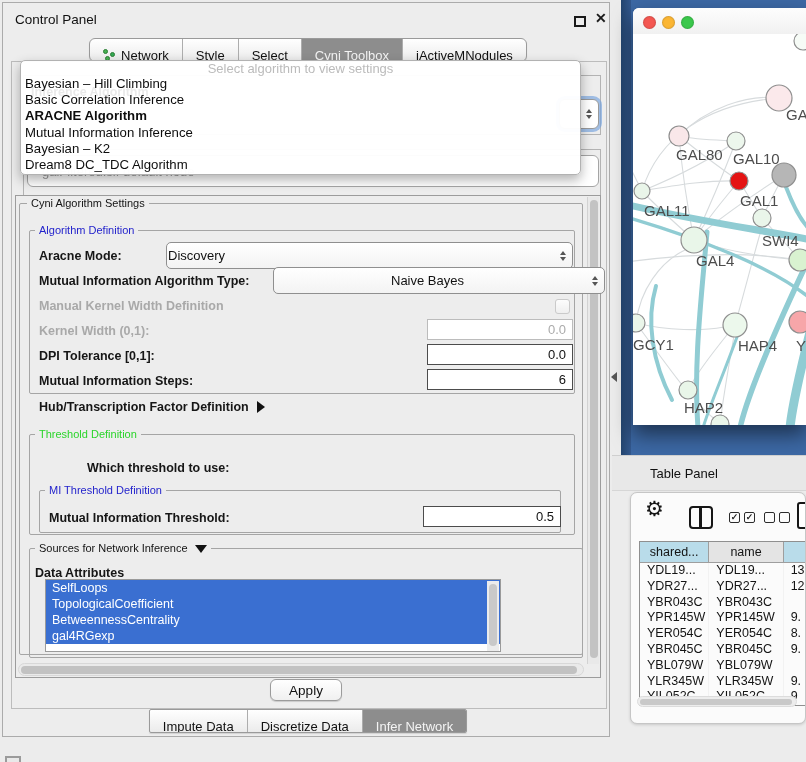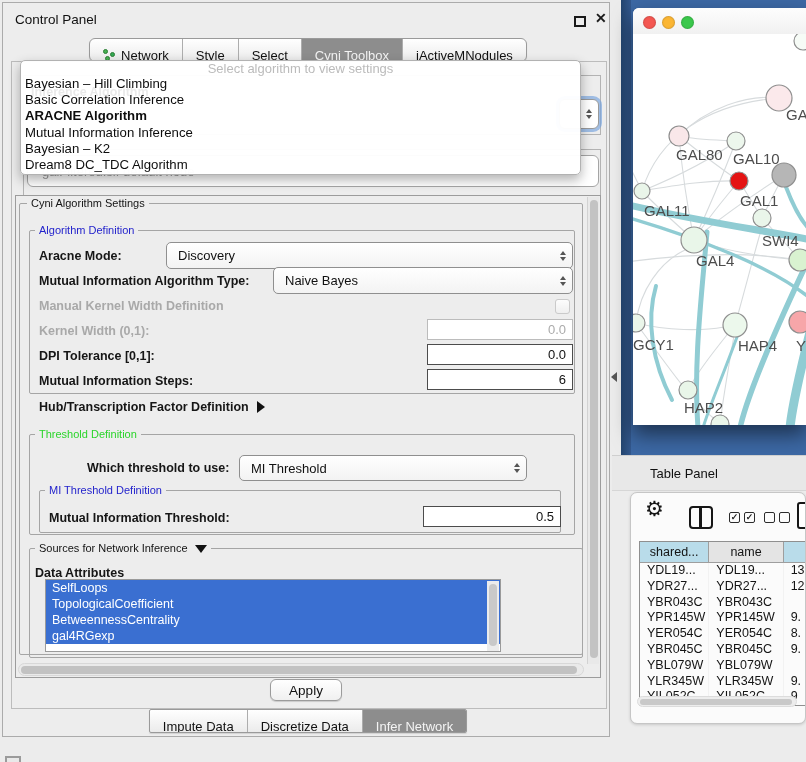--- a/index.html
+++ b/index.html
@@ -59,21 +59,21 @@
   .hscroll-outer .thumb{position:absolute;left:2px;top:1.5px;width:556px;height:8px;background:#c2c2c2;border-radius:4px;}
 
   .group{border:1px solid #a5a5a5;border-radius:2px;background:transparent;}
   .gtitle{position:absolute;background:#ededed;padding:0 4px;font-size:11px;line-height:14px;white-space:nowrap;}
   .t-black{color:#141414;} .t-blue{color:#2323cc;} .t-green{color:#2bd52b;}
 
   .lbl{position:absolute;font-size:12.5px;font-weight:bold;color:#161616;white-space:nowrap;}
   .lbl.dis{color:#a9a9a9;}
 
   .combo{position:absolute;background:linear-gradient(#ffffff,#f3f3f3);border:1px solid #8f8f8f;
-    border-radius:5px;font-size:13px;color:#111;display:flex;align-items:center;padding:0 24px 0 11px;}
+    border-radius:5px;font-size:13px;color:#111;display:flex;align-items:center;padding:0 24px 0 1px;}
   .stepper{position:absolute;right:6px;top:50%;transform:translateY(-50%);display:flex;flex-direction:column;gap:2px;}
   .tri-up{width:0;height:0;border-left:3.5px solid transparent;border-right:3.5px solid transparent;border-bottom:4.5px solid #555;}
   .tri-dn{width:0;height:0;border-left:3.5px solid transparent;border-right:3.5px solid transparent;border-top:4.5px solid #555;}
 
   .tfield{position:absolute;background:#fff;border:1px solid #4c4c4c;font-size:13px;color:#111;
     display:flex;align-items:center;justify-content:flex-end;padding:0 6px;}
   .tfield.dis{border-color:#bcbcbc;color:#ababab;}
 
   .cbox{position:absolute;width:15px;height:15px;border:1px solid #cacaca;border-radius:3px;
     background:linear-gradient(#fdfdfd,#efefef);}
@@ -202,21 +202,21 @@
     <div class="lbl" style="left:36px;top:246px;">Aracne Mode:</div>
     <div class="combo" style="left:163px;top:239px;width:407px;height:27px;">
       <span>Discovery</span>
       <span class="stepper">
           <span class="tri-up"></span>
           <span class="tri-dn"></span>
         </span>
     </div>
 
     <div class="lbl" style="left:36px;top:271px;">Mutual Information Algorithm Type:</div>
-    <div class="combo" style="left:270px;top:264px;width:300px;height:27px;">
+    <div class="combo" style="left:270px;top:264px;width:332px;height:27px;justify-content:center;">
       <span>Naive Bayes</span>
       <span class="stepper">
           <span class="tri-up"></span>
           <span class="tri-dn"></span>
         </span>
     </div>
 
     <div class="lbl dis" style="left:36px;top:296px;">Manual Kernel Width Definition</div>
     <div class="cbox" style="left:552px;top:296px;"></div>
 
@@ -237,27 +237,20 @@
 
     <div class="hub-row" style="left:36px;top:397px;">
       <span>Hub/Transcription Factor Definition</span>
       <span class="arrow-right"></span>
     </div>
 
     <div class="abs group" style="left:26px;top:431px;width:546px;height:101px;"></div>
     <div class="gtitle t-green" style="left:32px;top:424px;">Threshold Definition</div>
 
     <div class="lbl" style="left:84px;top:458px;">Which threshold to use:</div>
-    <div class="combo" style="left:236px;top:452px;width:288px;height:26px;">
-      <span>MI Threshold</span>
-      <span class="stepper">
-          <span class="tri-up"></span>
-          <span class="tri-dn"></span>
-        </span>
-    </div>
 
     <div class="abs group" style="left:36px;top:487px;width:522px;height:43px;"></div>
     <div class="gtitle t-blue" style="left:42px;top:480px;">MI Threshold Definition</div>
     <div class="lbl" style="left:46px;top:508px;">Mutual Information Threshold:</div>
     <div class="tfield" style="left:420px;top:503px;width:138px;height:21px;">
       <span>0.5</span>
     </div>
 
     <div class="abs group" style="left:26px;top:545px;width:554px;height:110px;"></div>
     <div class="gtitle t-black" style="left:32px;top:538px;">

